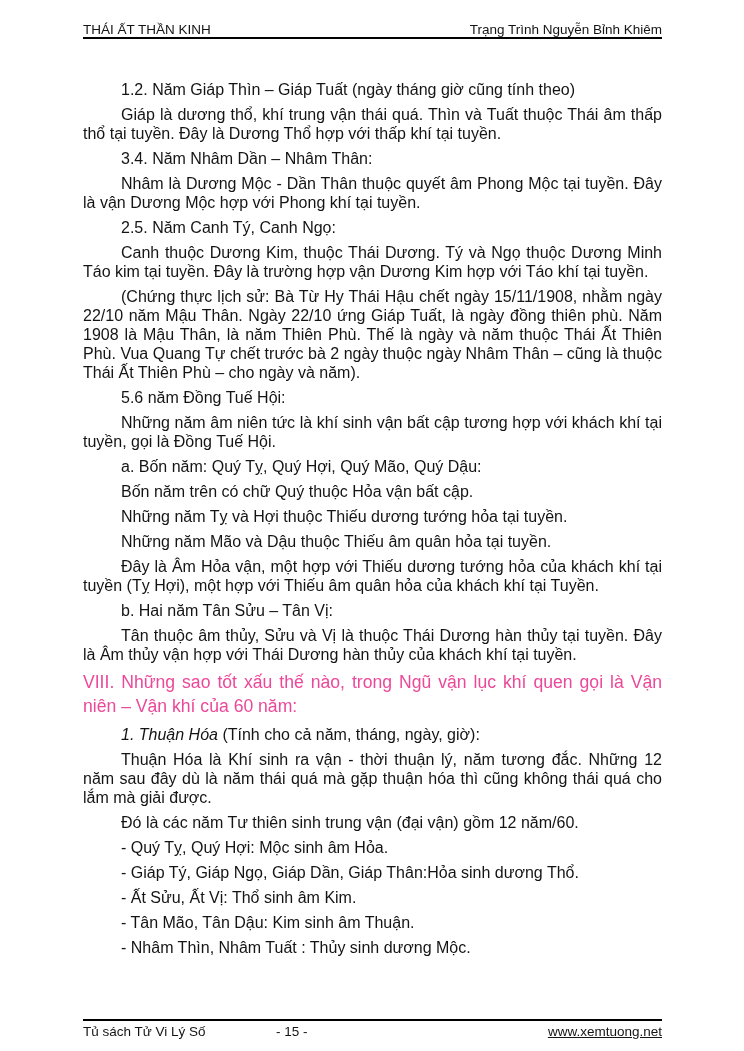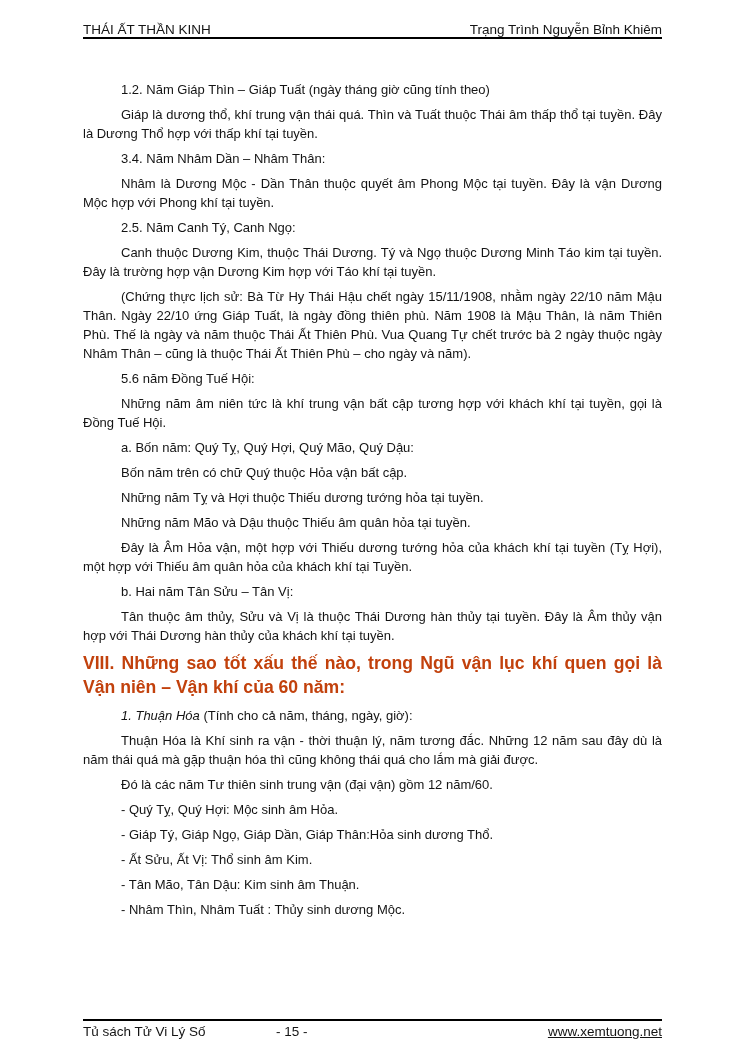--- a/index.html
+++ b/index.html
@@ -27,33 +27,33 @@
     border-bottom: 2px solid #000000;
   }
   .doc-body {
     position: absolute;
     top: 80px;
     left: 83px;
     right: 82px;
   }
   .para {
     margin: 0 0 6px 0;
-    font-size: 13px;
+    font-size: 16px;
     line-height: 19px;
     text-align: justify;
     text-indent: 38px;
     color: #141414;
   }
   .para.heading {
     font-size: 17.6px;
     line-height: 23.5px;
-    font-weight: bold;
+    font-weight: normal;
     text-indent: 0;
     margin: 7px 0 7px 0;
-    color: #c2410c;
+    color: #ec4899;
   }
   .para .lead {
     font-weight: normal;
     font-style: italic;
   }
   .page-footer {
     position: absolute;
     left: 83px;
     right: 82px;
     top: 1019px;
@@ -83,21 +83,21 @@
 
 <div class="doc-body">
     <p class="para body">1.2. Năm Giáp Thìn – Giáp Tuất (ngày tháng giờ cũng tính theo)</p>
     <p class="para body">Giáp là dương thổ, khí trung vận thái quá. Thìn và Tuất thuộc Thái âm thấp thổ tại tuyền. Đây là Dương Thổ hợp với thấp khí tại tuyền.</p>
     <p class="para body">3.4. Năm Nhâm Dần – Nhâm Thân:</p>
     <p class="para body">Nhâm là Dương Mộc - Dần Thân thuộc quyết âm Phong Mộc tại tuyền. Đây là vận Dương Mộc hợp với Phong khí tại tuyền.</p>
     <p class="para body">2.5. Năm Canh Tý, Canh Ngọ:</p>
     <p class="para body">Canh thuộc Dương Kim, thuộc Thái Dương. Tý và Ngọ thuộc Dương Minh Táo kim tại tuyền. Đây là trường hợp vận Dương Kim hợp với Táo khí tại tuyền.</p>
     <p class="para body">(Chứng thực lịch sử: Bà Từ Hy Thái Hậu chết ngày 15/11/1908, nhằm ngày 22/10 năm Mậu Thân. Ngày 22/10 ứng Giáp Tuất, là ngày đồng thiên phù. Năm 1908 là Mậu Thân, là năm Thiên Phù. Thế là ngày và năm thuộc Thái Ất Thiên Phù. Vua Quang Tự chết trước bà 2 ngày thuộc ngày Nhâm Thân – cũng là thuộc Thái Ất Thiên Phù – cho ngày và năm).</p>
     <p class="para body">5.6 năm Đồng Tuế Hội:</p>
-    <p class="para body">Những năm âm niên tức là khí trung vận bất cập tương hợp với khách khí tại tuyền, gọi là Đồng Tuế Hội.</p>
+    <p class="para body">Những năm âm niên tức là khí sinh vận bất cập tương hợp với khách khí tại tuyền, gọi là Đồng Tuế Hội.</p>
     <p class="para body">a. Bốn năm: Quý Tỵ, Quý Hợi, Quý Mão, Quý Dậu:</p>
     <p class="para body">Bốn năm trên có chữ Quý thuộc Hỏa vận bất cập.</p>
     <p class="para body">Những năm Tỵ và Hợi thuộc Thiếu dương tướng hỏa tại tuyền.</p>
     <p class="para body">Những năm Mão và Dậu thuộc Thiếu âm quân hỏa tại tuyền.</p>
     <p class="para body">Đây là Âm Hỏa vận, một hợp với Thiếu dương tướng hỏa của khách khí tại tuyền (Tỵ Hợi), một hợp với Thiếu âm quân hỏa của khách khí tại Tuyền.</p>
     <p class="para body">b. Hai năm Tân Sửu – Tân Vị:</p>
     <p class="para body">Tân thuộc âm thủy, Sửu và Vị là thuộc Thái Dương hàn thủy tại tuyền. Đây là Âm thủy vận hợp với Thái Dương hàn thủy của khách khí tại tuyền.</p>
     <p class="para heading">VIII. Những sao tốt xấu thế nào, trong Ngũ vận lục khí quen gọi là Vận niên – Vận khí của 60 năm:</p>
     <p class="para body"><span class="lead">1. Thuận Hóa</span> (Tính cho cả năm, tháng, ngày, giờ):</p>
     <p class="para body">Thuận Hóa là Khí sinh ra vận - thời thuận lý, năm tương đắc. Những 12 năm sau đây dù là năm thái quá mà gặp thuận hóa thì cũng không thái quá cho lắm mà giải được.</p>

